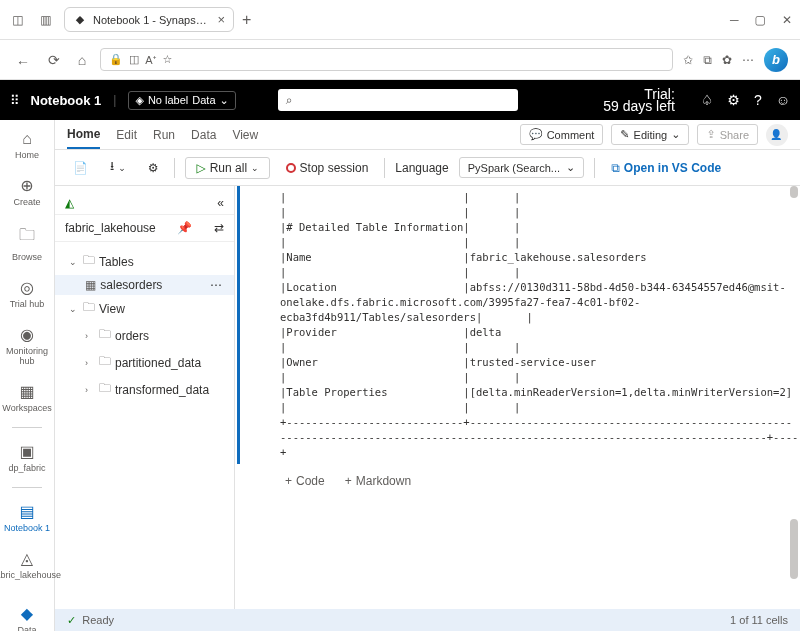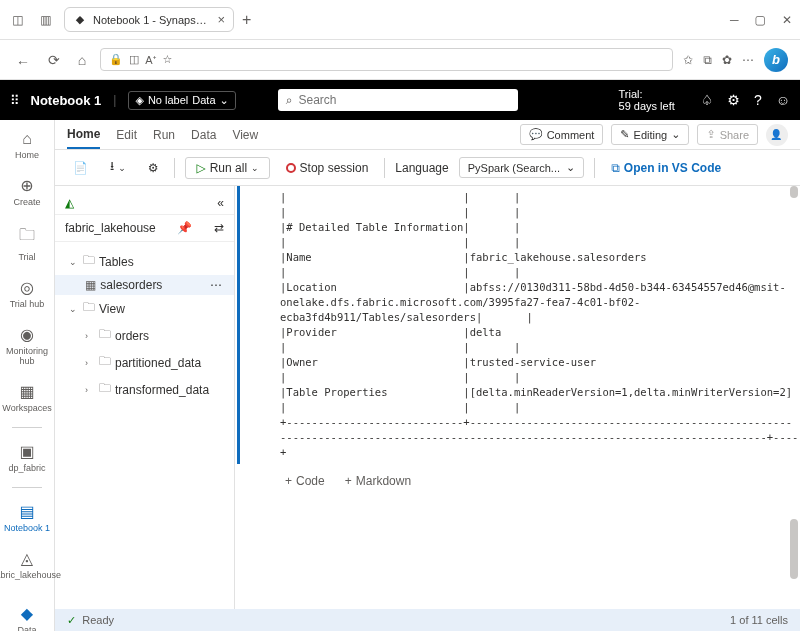--- a/index.html
+++ b/index.html
@@ -19,21 +19,21 @@
 .url-text{flex:1;white-space:nowrap;overflow:hidden;text-overflow:ellipsis}
 .addr-icons{display:flex;gap:10px;color:#605e5c}
 .addr-icons span{cursor:pointer}
 .bing{width:24px;height:24px;border-radius:50%;background:linear-gradient(135deg,#3bb4e7,#0f6cbd);color:#fff;display:flex;align-items:center;justify-content:center;font-weight:700;font-size:13px;font-style:italic}
 .topbar{height:40px;background:#000;display:flex;align-items:center;padding:0 10px;gap:12px;color:#fff}
 .grip{font-size:13px;letter-spacing:-1px}
 .nb-name{font-size:13px;font-weight:600}
 .label-pill{display:flex;align-items:center;gap:4px;font-size:11px;padding:2px 6px;border:1px solid #555;border-radius:3px}
 .searchbox{flex:0 0 240px;margin-left:30px;display:flex;align-items:center;gap:6px;background:#fff;border-radius:3px;padding:4px 8px;color:#605e5c}
 .searchbox input{border:none;outline:none;font-size:12px;flex:1}
-.trial{margin-left:auto;font-size:11px;text-align:left;line-height:12px}
+.trial{margin-left:auto;font-size:14px;text-align:right;line-height:12px}
 .top-icons{display:flex;gap:14px;margin-left:14px;font-size:14px}
 .top-icons span{cursor:pointer}
 .content{display:flex;height:calc(631px - 40px - 40px - 40px)}
 .vrail{width:55px;border-right:1px solid #e1e1e1;display:flex;flex-direction:column;align-items:center;padding-top:6px;gap:8px}
 .vrail-item{display:flex;flex-direction:column;align-items:center;gap:2px;font-size:9px;color:#605e5c;cursor:pointer;padding:4px 0;width:100%;text-align:center}
 .vrail-item.active{color:#0f6cbd}
 .vrail-icon{font-size:16px}
 .vrail-sep{width:30px;border-top:1px solid #d1d1d1;margin:2px 0}
 .main{flex:1;display:flex;flex-direction:column}
 .tabrow{height:30px;display:flex;align-items:center;padding:0 12px;gap:16px;border-bottom:1px solid #e1e1e1}
@@ -120,21 +120,20 @@
   <span class="nb-name">Notebook 1</span>
   <span style="color:#555">|</span>
   <div class="label-pill">
     <span>◈</span>
     <span>No label</span>
       <span>Data</span>
     <span>⌄</span>
   </div>
   <div class="searchbox">
     <span>⌕</span>
-    <input placeholder="Search" style="">
   </div>
   <div class="trial">
     <div>Trial:</div>
     <div>59 days left</div>
   </div>
   <div class="top-icons">
     <span>♤</span>
     <span>⚙</span>
     <span>?</span>
     <span>☺</span>
@@ -147,21 +146,21 @@
     <div class="vrail-item">
         <span class="vrail-icon">⌂</span>
         <span>Home</span>
       </div>
     <div class="vrail-item">
         <span class="vrail-icon">⊕</span>
         <span>Create</span>
       </div>
     <div class="vrail-item">
         <span class="vrail-icon">🗀</span>
-        <span>Trial</span>
+        <span>Browse</span>
       </div>
     <div class="vrail-item">
         <span class="vrail-icon">◎</span>
         <span>Trial hub</span>
       </div>
     <div class="vrail-item">
         <span class="vrail-icon">◉</span>
         <span>Monitoring hub</span>
       </div>
     <div class="vrail-item">

